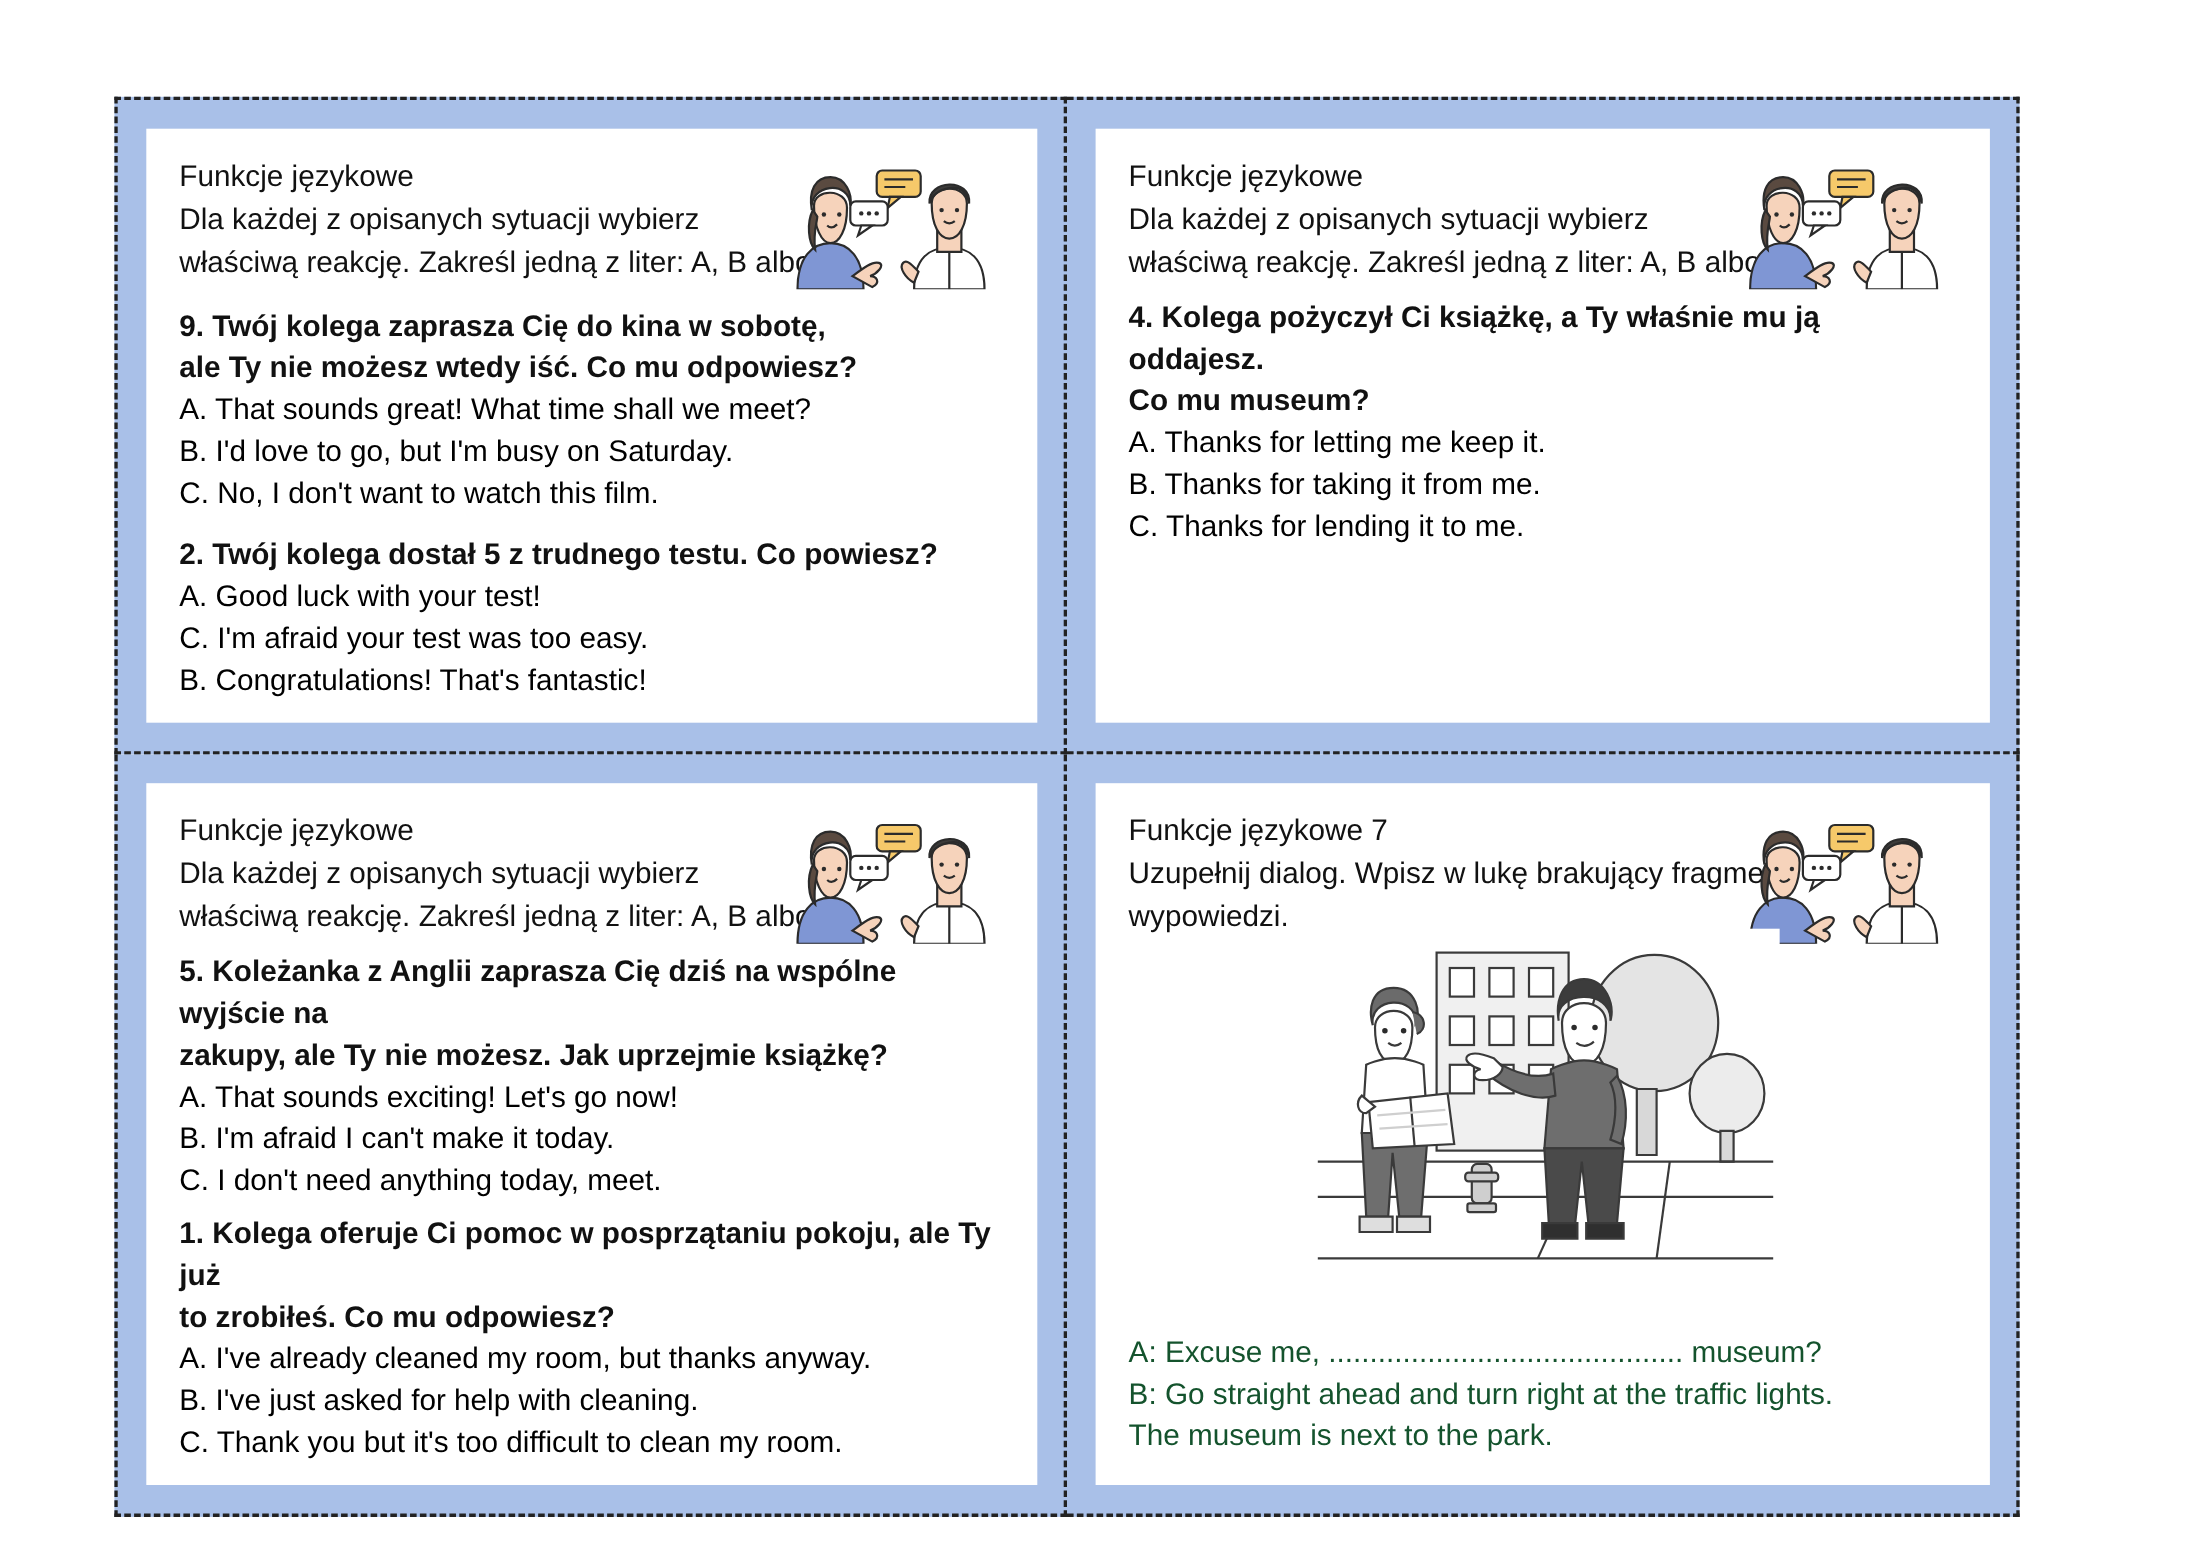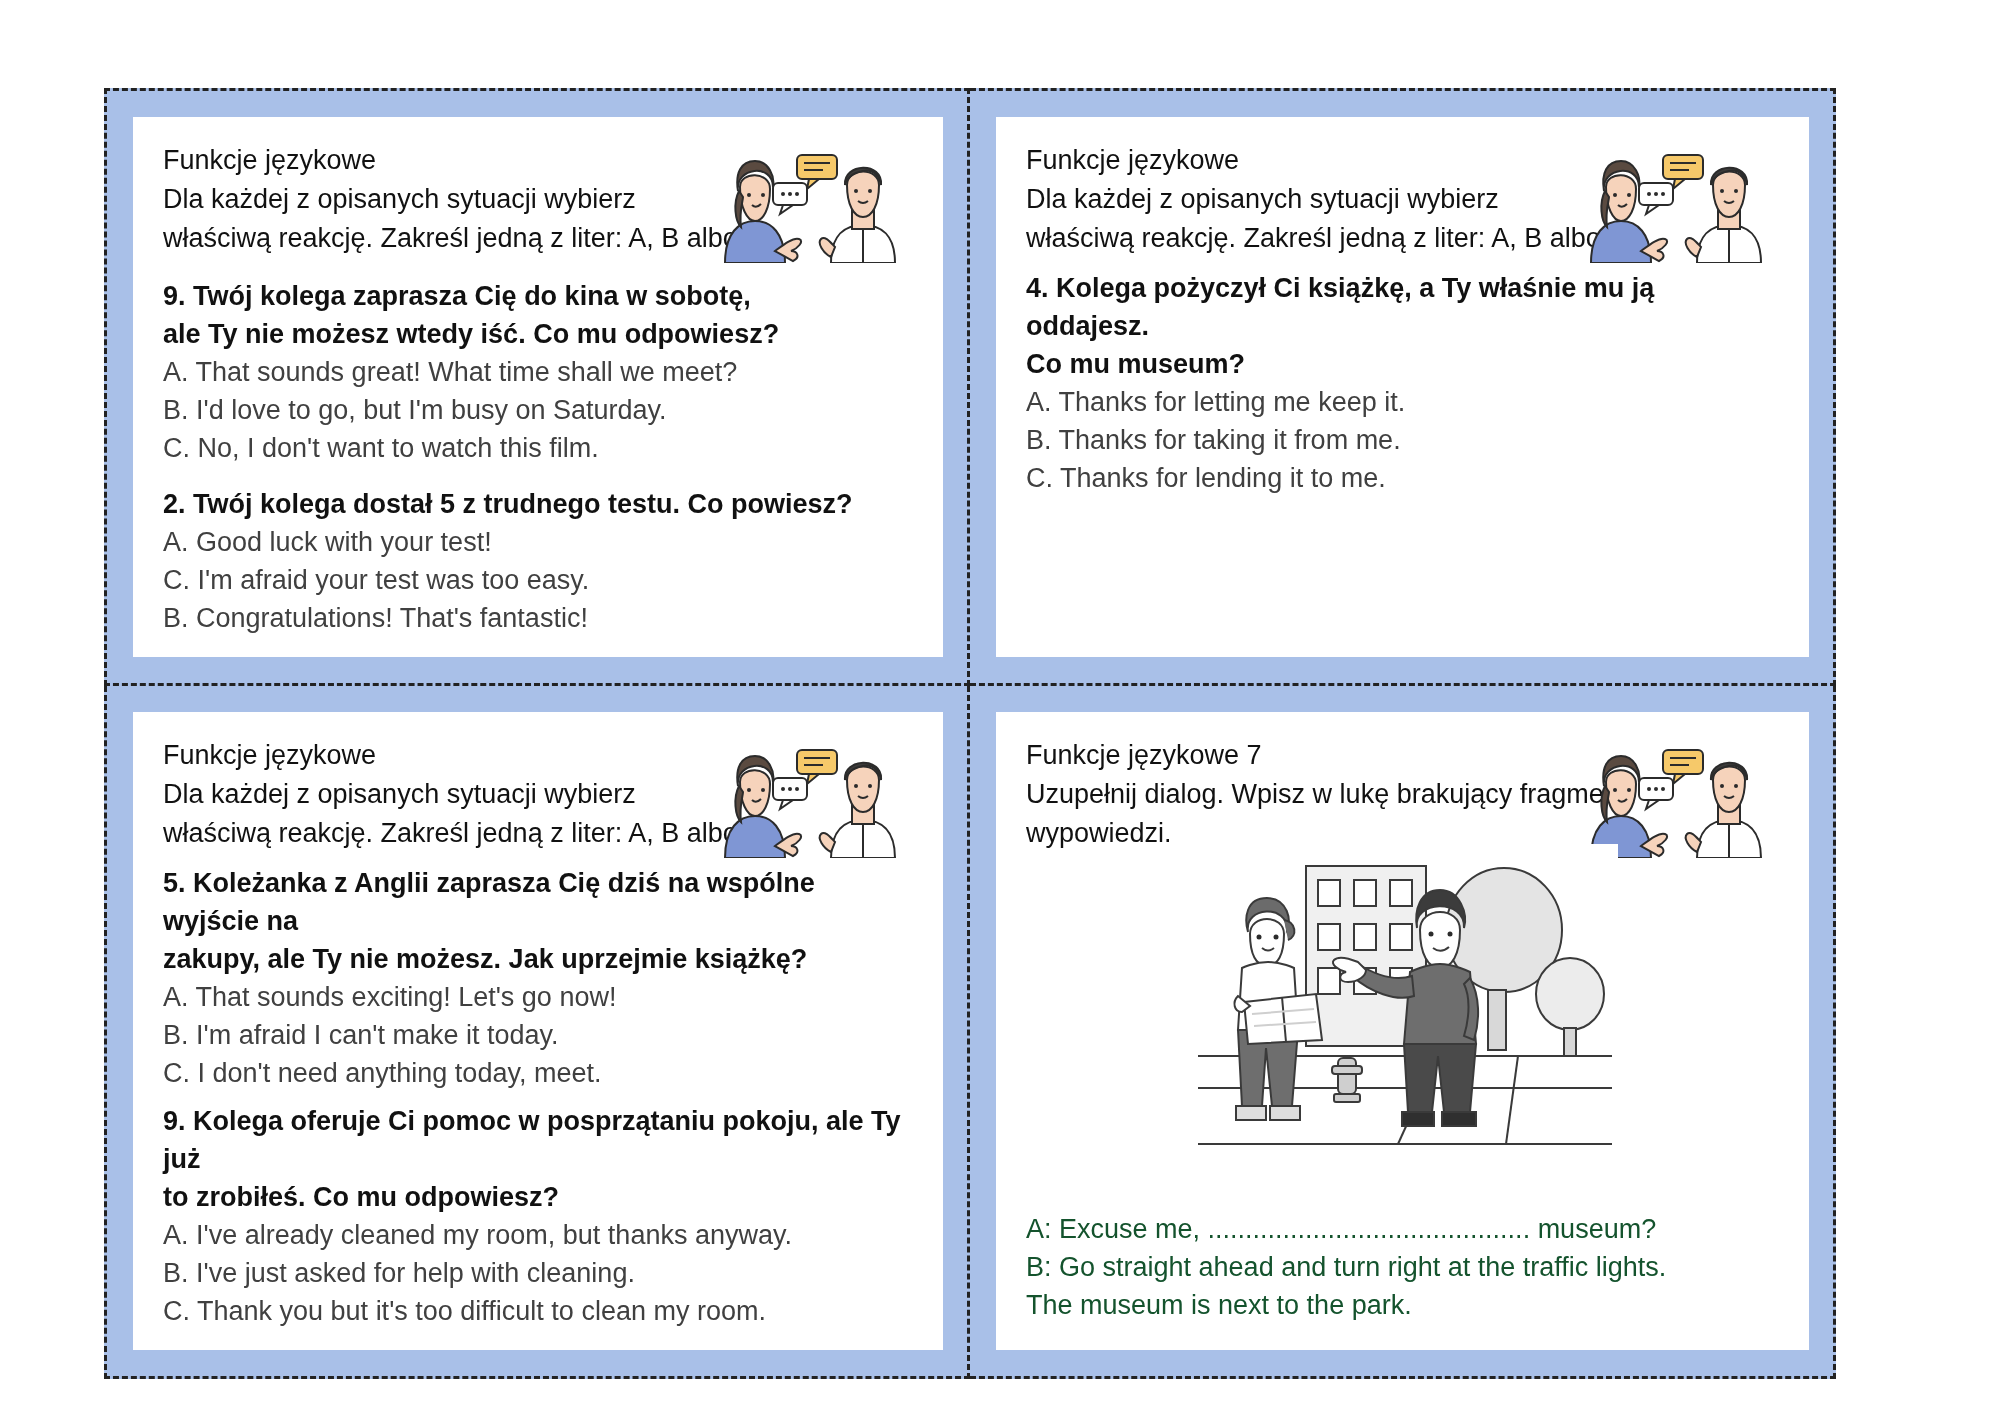--- a/index.html
+++ b/index.html
@@ -64,21 +64,21 @@
 
   .q-prompt {
     font-size: 27px;
     line-height: 38px;
     font-weight: bold;
     color: #111111;
   }
   .q-opt {
     font-size: 27px;
     line-height: 38px;
-    color: #404040;
+    color: #000000;
   }
 
   .dialog-lines { position: absolute; left: 30px; right: 26px; bottom: 26px; }
   .dialog-line {
     font-size: 27px;
     line-height: 38px;
     color: #14532d;
   }
 
   
@@ -262,21 +262,21 @@
 
       <div class="q-block tight">
         <div class="q-prompt">5. Koleżanka z Anglii zaprasza Cię dziś na wspólne wyjście na</div>
         <div class="q-prompt">zakupy, ale Ty nie możesz. Jak uprzejmie książkę?</div>
         <div class="q-opt">A. That sounds exciting! Let's go now!</div>
         <div class="q-opt">B. I'm afraid I can't make it today.</div>
         <div class="q-opt">C. I don't need anything today, meet.</div>
       </div>
 
       <div class="q-block tight">
-        <div class="q-prompt">9. Kolega oferuje Ci pomoc w posprzątaniu pokoju, ale Ty już</div>
+        <div class="q-prompt">1. Kolega oferuje Ci pomoc w posprzątaniu pokoju, ale Ty już</div>
         <div class="q-prompt">to zrobiłeś. Co mu odpowiesz?</div>
         <div class="q-opt">A. I've already cleaned my room, but thanks anyway.</div>
         <div class="q-opt">B. I've just asked for help with cleaning.</div>
         <div class="q-opt">C. Thank you but it's too difficult to clean my room.</div>
       </div>
 
     </div>
   </div>
 
   <div class="card-cell c4">

